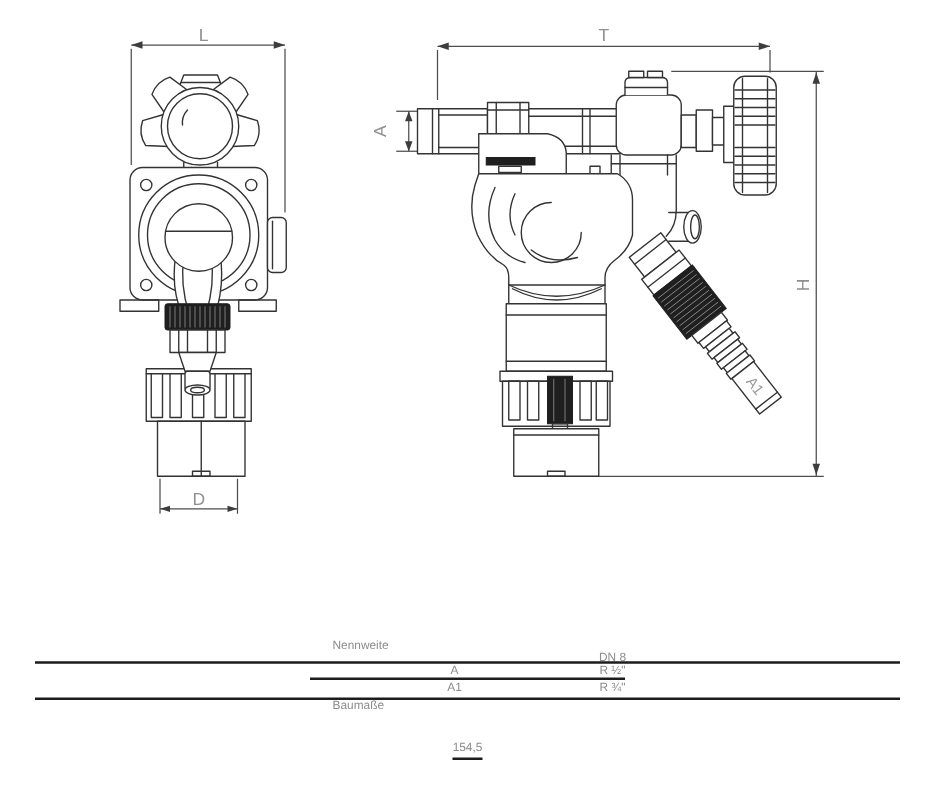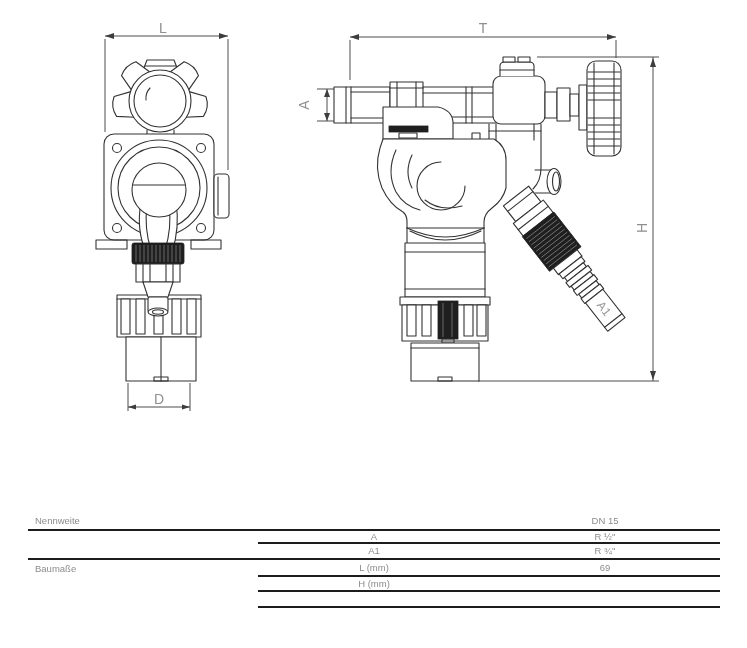--- a/index.html
+++ b/index.html
@@ -10,21 +10,21 @@
   svg .lnw{stroke:#333333;stroke-width:1.1;fill:#ffffff;stroke-linejoin:round;}
   svg .dim{stroke:#4d4d4d;stroke-width:1;fill:none;}
   svg .arr{fill:#3d3d3d;stroke:none;}
   svg .dark{fill:#1f1f1f;stroke:#1f1f1f;stroke-width:0.8;}
   svg .hatch{stroke:#8a8a8a;stroke-width:0.7;fill:none;}
   svg .lbl{fill:#8f8f8f;font-size:14px;font-family:"Liberation Sans",sans-serif;}
   svg .lbl2{fill:#9a9a9a;font-size:12px;font-family:"Liberation Sans",sans-serif;}
   
   .spec-table{position:absolute;left:28px;top:512px;width:692px;color:#8c8c8c;
               font-size:9.5px;line-height:1;}
-  .trow{display:flex;align-items:center;box-sizing:border-box;}
+  .trow{display:flex;align-items:center;box-sizing:border-box;flex-direction:column;}
   .trow.full{border-bottom:2px solid #1c1c1c;}
   .c1{width:230px;padding-left:7px;box-sizing:border-box;text-align:left;}
   .c23{flex:1;display:flex;align-items:center;height:100%;box-sizing:border-box;}
   .trow.part .c23{border-bottom:2px solid #1c1c1c;}
   .c2{width:232px;text-align:center;}
   .c3{flex:1;text-align:center;}
   .h19{height:19px}.h13{height:13px}.h16{height:16px}.h17{height:17px}.h15{height:15px}
 </style>
 </head>
 <body>
@@ -320,53 +320,49 @@
       <text class="lbl2" x="143" y="4" text-anchor="middle">A1</text>
     </g>
   </g>
 </svg>
 
 <div class="spec-table">
   <div class="trow full h19">
     <div class="c1">Nennweite</div>
     <div class="c23">
           <div class="c2"></div>
-    <div class="c3">DN 15</div>
+    <div class="c3">DN 8</div>
         </div>
   </div>
   <div class="trow part h13">
     <div class="c1"></div>
     <div class="c23">
           <div class="c2">A</div>
     <div class="c3">R ½"</div>
         </div>
   </div>
   <div class="trow full h16">
     <div class="c1"></div>
     <div class="c23">
           <div class="c2">A1</div>
     <div class="c3">R ¾"</div>
         </div>
   </div>
   <div class="trow part h17">
     <div class="c1">Baumaße</div>
-    <div class="c23">
-          <div class="c2">L (mm)</div>
-    <div class="c3">69</div>
-        </div>
   </div>
   <div class="trow part h15">
     <div class="c1"></div>
     <div class="c23">
-          <div class="c2">H (mm)</div>
         </div>
   </div>
   <div class="trow part h16">
     <div class="c1"></div>
     <div class="c23">
+    <div class="c3">154,5</div>
         </div>
   </div>
   <div class="trow h17">
     <div class="c1"></div>
     <div class="c23">
         </div>
   </div>
 </div>
 
 </div>

